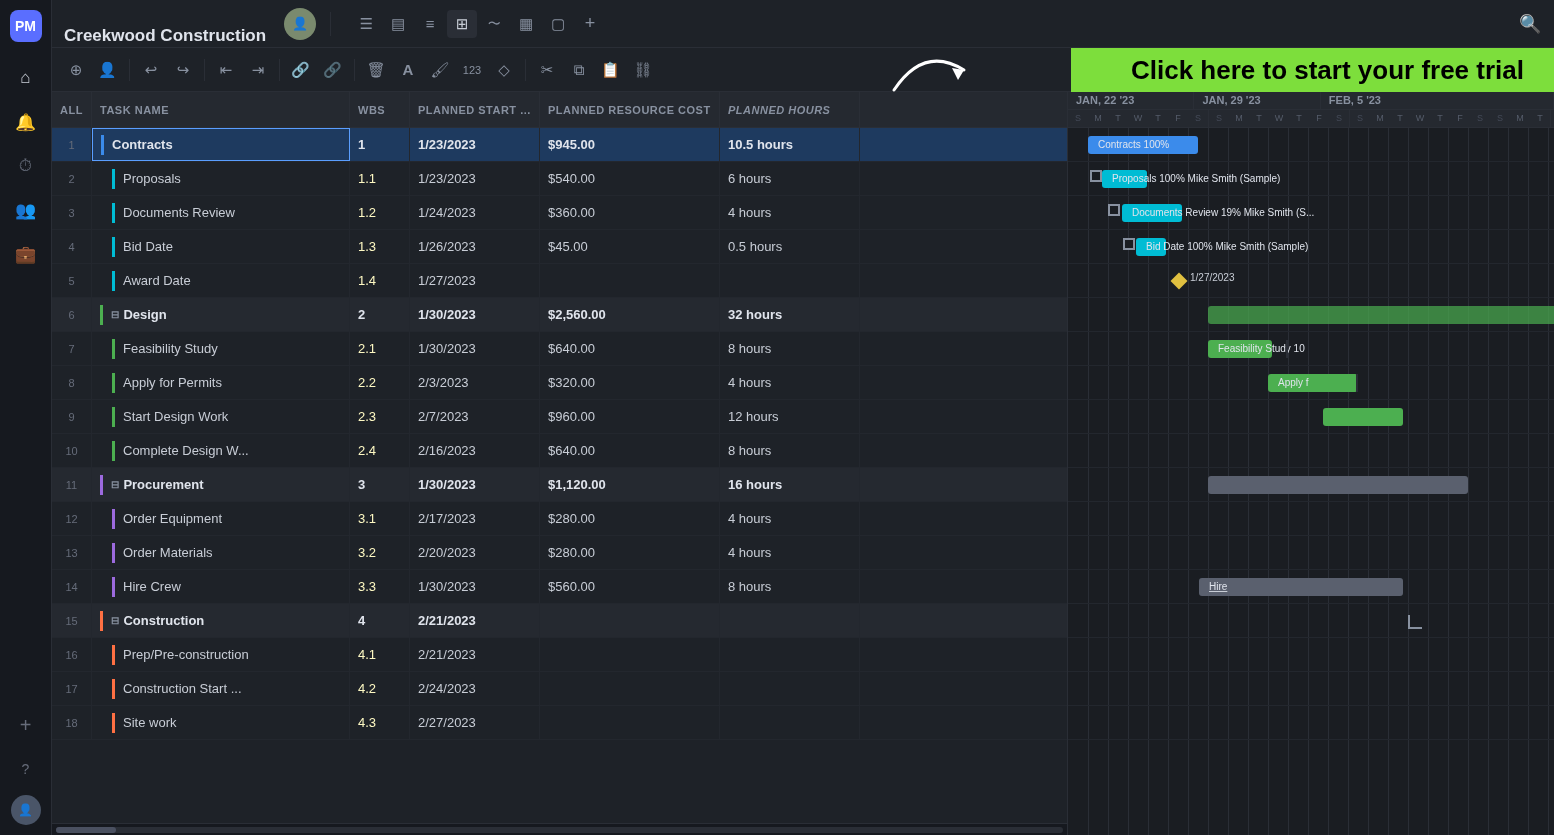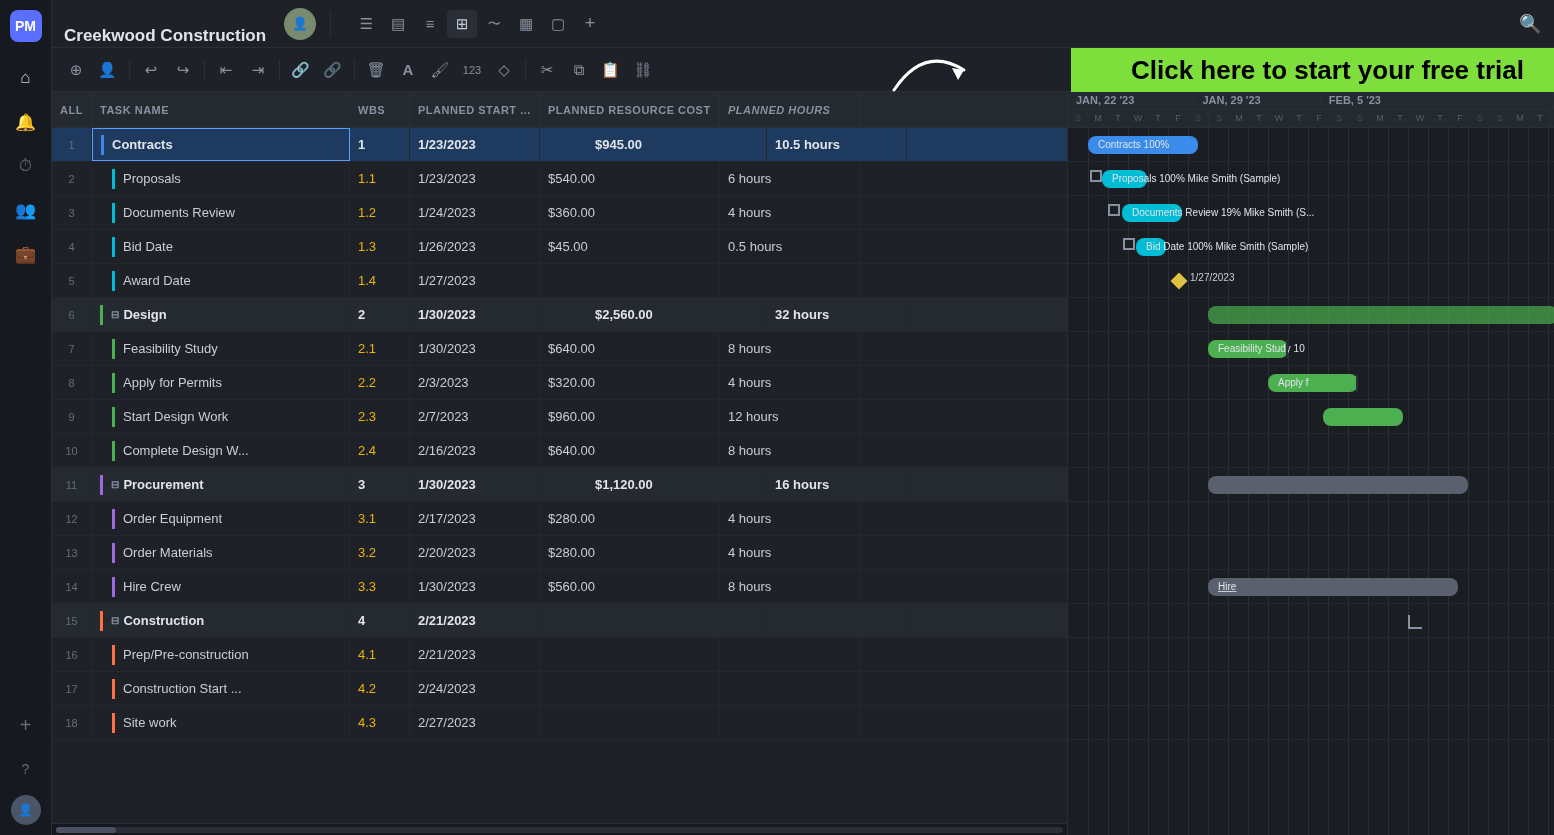--- a/index.html
+++ b/index.html
@@ -259,27 +259,27 @@
       padding: 0 8px;
       border-right: 1px solid #23272e;
       height: 100%;
       flex-shrink: 0;
       white-space: nowrap;
       overflow: hidden;
       text-overflow: ellipsis;
     }
     .td-num { width: 40px; justify-content: center; font-size: 11px; color: #666c7a; }
     .td-task { width: 258px; }
-    .td-wbs { width: 60px; color: #eab308; }
+    .td-wbs { width: 60px; color: #fef9c3; }
     .td-start { width: 130px; }
     .td-cost { width: 180px; }
     .td-hours { width: 140px; }
     .group-wbs { font-weight: 700; color: #e0e4ec; }
     .group-start { font-weight: 700; color: #e0e4ec; }
-    .group-cost { font-weight: 700; color: #e0e4ec; margin-left: 47px; }
+    .group-cost { font-weight: 700; color: #e0e4ec; }
     .group-hours { font-weight: 700; color: #e0e4ec; }
 
     
     .tr.selected .td-task {
       border: 1.5px solid #5a9eff;
     }
 
     
     .gantt-area {
       flex: 1;
@@ -343,21 +343,21 @@
       border-bottom: 1px solid #23272e;
       display: flex;
       align-items: center;
       position: relative;
     }
 
     
     .gantt-bar {
       position: absolute;
       height: 18px;
-      border-radius: 8px;
+      border-radius: 3px;
       display: flex;
       align-items: center;
       padding: 0 6px;
       font-size: 10px;
       white-space: nowrap;
       overflow: visible;
     }
     .bar-blue { background: #3b8beb; }
     .bar-cyan { background: #00bcd4; }
     .bar-green { background: #4caf50; }
@@ -820,21 +820,21 @@
         <div class="gantt-row">
           <div style="position:absolute; left:105px; top:11px; width:12px; height:12px; background:#e0c040; transform:rotate(45deg);"></div>
           <span style="position:absolute; left:122px; top:8px; font-size:10px; color:#c8cdd6;">1/27/2023</span>
         </div>
 
         <div class="gantt-row">
           <div class="gantt-bar bar-green" style="left:140px; width:350px; opacity:0.7;"></div>
         </div>
 
         <div class="gantt-row">
-          <div class="gantt-bar bar-green" style="left:140px; width:80px;">
+          <div class="gantt-bar bar-green" style="left:140px; width:64px;">
             <span class="bar-label">Feasibility Study 10</span>
           </div>
           <div style="position:absolute; left:218px; top:8px; width:2px; height:18px; background:#2a2e36;"></div>
         </div>
 
         <div class="gantt-row">
           <div class="gantt-bar bar-green" style="left:200px; width:90px;">
             <span class="bar-label">Apply f</span>
           </div>
           <div style="position:absolute; left:288px; top:8px; width:2px; height:18px; background:#2a2e36;"></div>
@@ -851,21 +851,21 @@
           <div class="gantt-bar bar-gray" style="left:140px; width:260px;"></div>
         </div>
 
         <div class="gantt-row">
         </div>
 
         <div class="gantt-row">
         </div>
 
         <div class="gantt-row">
-          <div class="gantt-bar bar-gray" style="left:140px; width:250px;text-decoration:underline;">
+          <div class="gantt-bar bar-gray" style="left:131px; width:204px;text-decoration:underline;">
             <span class="bar-label">Hire</span>
           </div>
         </div>
 
         <div class="gantt-row">
           <div style="position:absolute; left:340px; top:11px; width:14px; height:14px; border-left:2px solid #8891a0; border-bottom:2px solid #8891a0; background:transparent;"></div>
         </div>
 
         <div class="gantt-row">
         </div>

